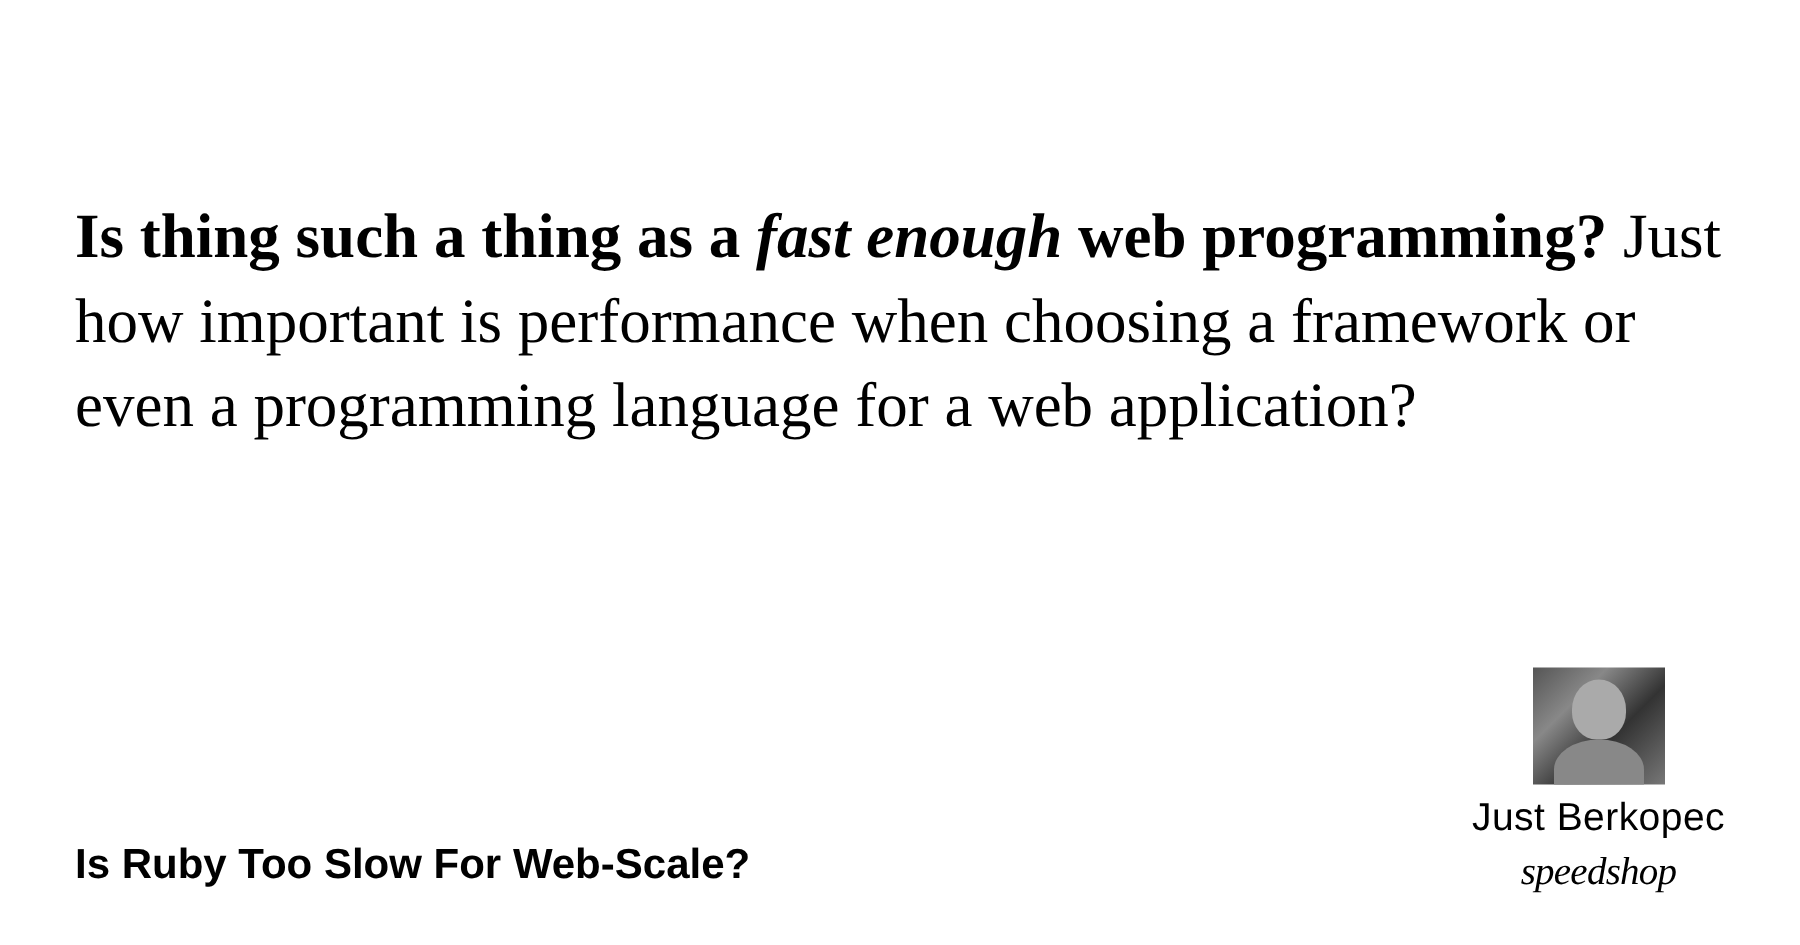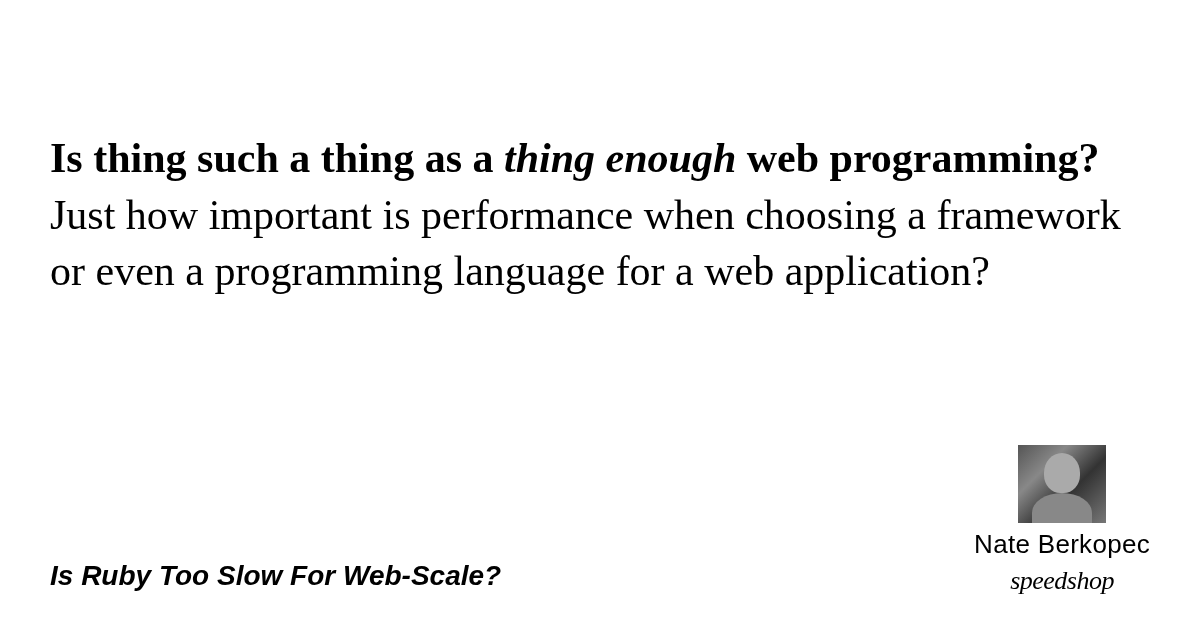--- a/index.html
+++ b/index.html
@@ -35,21 +35,20 @@
       right: 50px;
       display: flex;
       justify-content: space-between;
       align-items: flex-end;
     }
     .article-title {
       font-family: 'Helvetica Neue', Helvetica, Arial, sans-serif;
       font-weight: bold;
       font-size: 28px;
       padding-bottom: 4px;
-      font-style: italic;
     }
     .author-block {
       display: flex;
       flex-direction: column;
       align-items: center;
       gap: 6px;
     }
     .avatar {
       width: 88px;
       height: 78px;
@@ -88,23 +87,23 @@
       font-weight: normal;
       font-style: italic;
       font-size: 26px;
       letter-spacing: -0.5px;
     }
   </style>
 </head>
 <body>
 
 <div class="main-text">
-  <span class="bold"><span>Is thing such a thing as a </span><span class="italic">thing enough</span><span> web programming?</span></span><span> Just how important is performance when choosing a framework or even a programming language for a web application?</span>
+  <span class="bold"><span>Is thing such a thing as a </span><span class="italic">fast enough</span><span> web programming?</span></span><span> Just how important is performance when choosing a framework or even a programming language for a web application?</span>
 </div>
 
 <div class="footer">
   <div class="article-title">Is Ruby Too Slow For Web-Scale?</div>
   <div class="author-block">
     <div class="avatar"></div>
-    <div class="author-name">Nate Berkopec</div>
+    <div class="author-name">Just Berkopec</div>
     <div class="brand">speedshop</div>
   </div>
 </div>
 
 </body></html>

